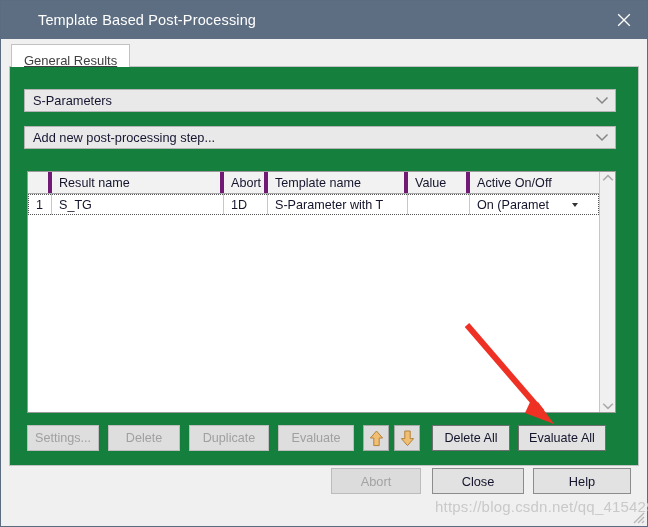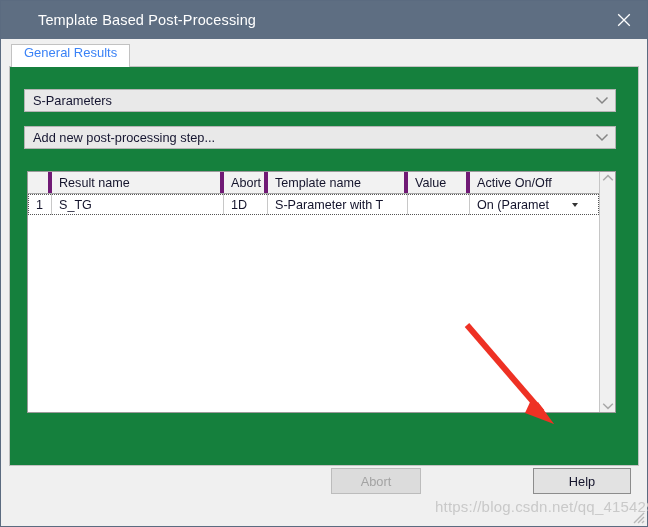--- a/index.html
+++ b/index.html
@@ -63,24 +63,25 @@
   .tab {
     position: absolute;
     left: 2px; top: 1px;
     height: 24px;
     padding: 0 12px;
     background: #ffffff;
     border: 1px solid #c2c2c2;
     border-bottom: none;
     box-sizing: border-box;
     display: flex;
-    align-items: flex-start;
+    align-items: flex-end;
     font-size: 13px;
-    color: #3b82f6;
-    white-space: nowrap;
+    color: #404040;
+    white-space: nowrap;
+    text-decoration: underline;
   }
 
   
   .tabpage {
     position: absolute;
     left: 8px; top: 66px;
     width: 630px; height: 399px;
     background: #15803d;
     border: 1px solid #c2c2c2;
     border-top: none;
@@ -338,24 +339,45 @@
       <div class="vscroll">
         <svg class="sb-arrow" width="12" height="8" viewBox="0 0 12 8">
           <path d="M1.2 6.2 L6 1.6 L10.8 6.2" stroke="#555" stroke-width="1.5" fill="none"></path>
         </svg>
         <svg class="sb-arrow" width="12" height="8" viewBox="0 0 12 8">
           <path d="M1.2 1.8 L6 6.4 L10.8 1.8" stroke="#555" stroke-width="1.5" fill="none"></path>
         </svg>
       </div>
     </div>
 
+    <div class="btnrow">
+      <div class="btn disabled b-settings">Settings...</div>
+      <div class="btn disabled b-delete">Delete</div>
+      <div class="btn disabled b-duplicate">Duplicate</div>
+      <div class="btn disabled b-evaluate">Evaluate</div>
+
+      <div class="btn b-arrow">
+        <svg width="15" height="17" viewBox="0 0 15 17">
+          <path d="M7.5 1 L13.6 8 L10.2 8 L10.2 15.6 L4.8 15.6 L4.8 8 L1.4 8 Z" fill="#f0bf72" stroke="#b4813a" stroke-width="1" stroke-linejoin="round"></path>
+        </svg>
+      </div>
+      <div class="btn b-arrow2">
+        <svg width="15" height="17" viewBox="0 0 15 17">
+          <path d="M7.5 15.6 L13.6 8.6 L10.2 8.6 L10.2 1 L4.8 1 L4.8 8.6 L1.4 8.6 Z" fill="#f0bf72" stroke="#b4813a" stroke-width="1" stroke-linejoin="round"></path>
+        </svg>
+      </div>
+
+      <div class="btn strong b-delall">Delete All</div>
+      <div class="btn strong b-evalall">Evaluate All</div>
+    </div>
 
   </div>
 
   <div class="footer-btn disabled f-abort">Abort</div>
+  <div class="footer-btn f-close">Close</div>
   <div class="footer-btn f-help">Help</div>
 
   <div class="watermark">https://blog.csdn.net/qq_41542947</div>
 
   <svg class="grip" width="16" height="16" viewBox="0 0 16 16">
     <path d="M15 5 L5 15 M15 9 L9 15 M15 13 L13 15" stroke="#b8b8b8" stroke-width="1.4" fill="none"></path>
   </svg>
 
   <svg class="annotation" viewBox="0 0 648 527">
     <g>

